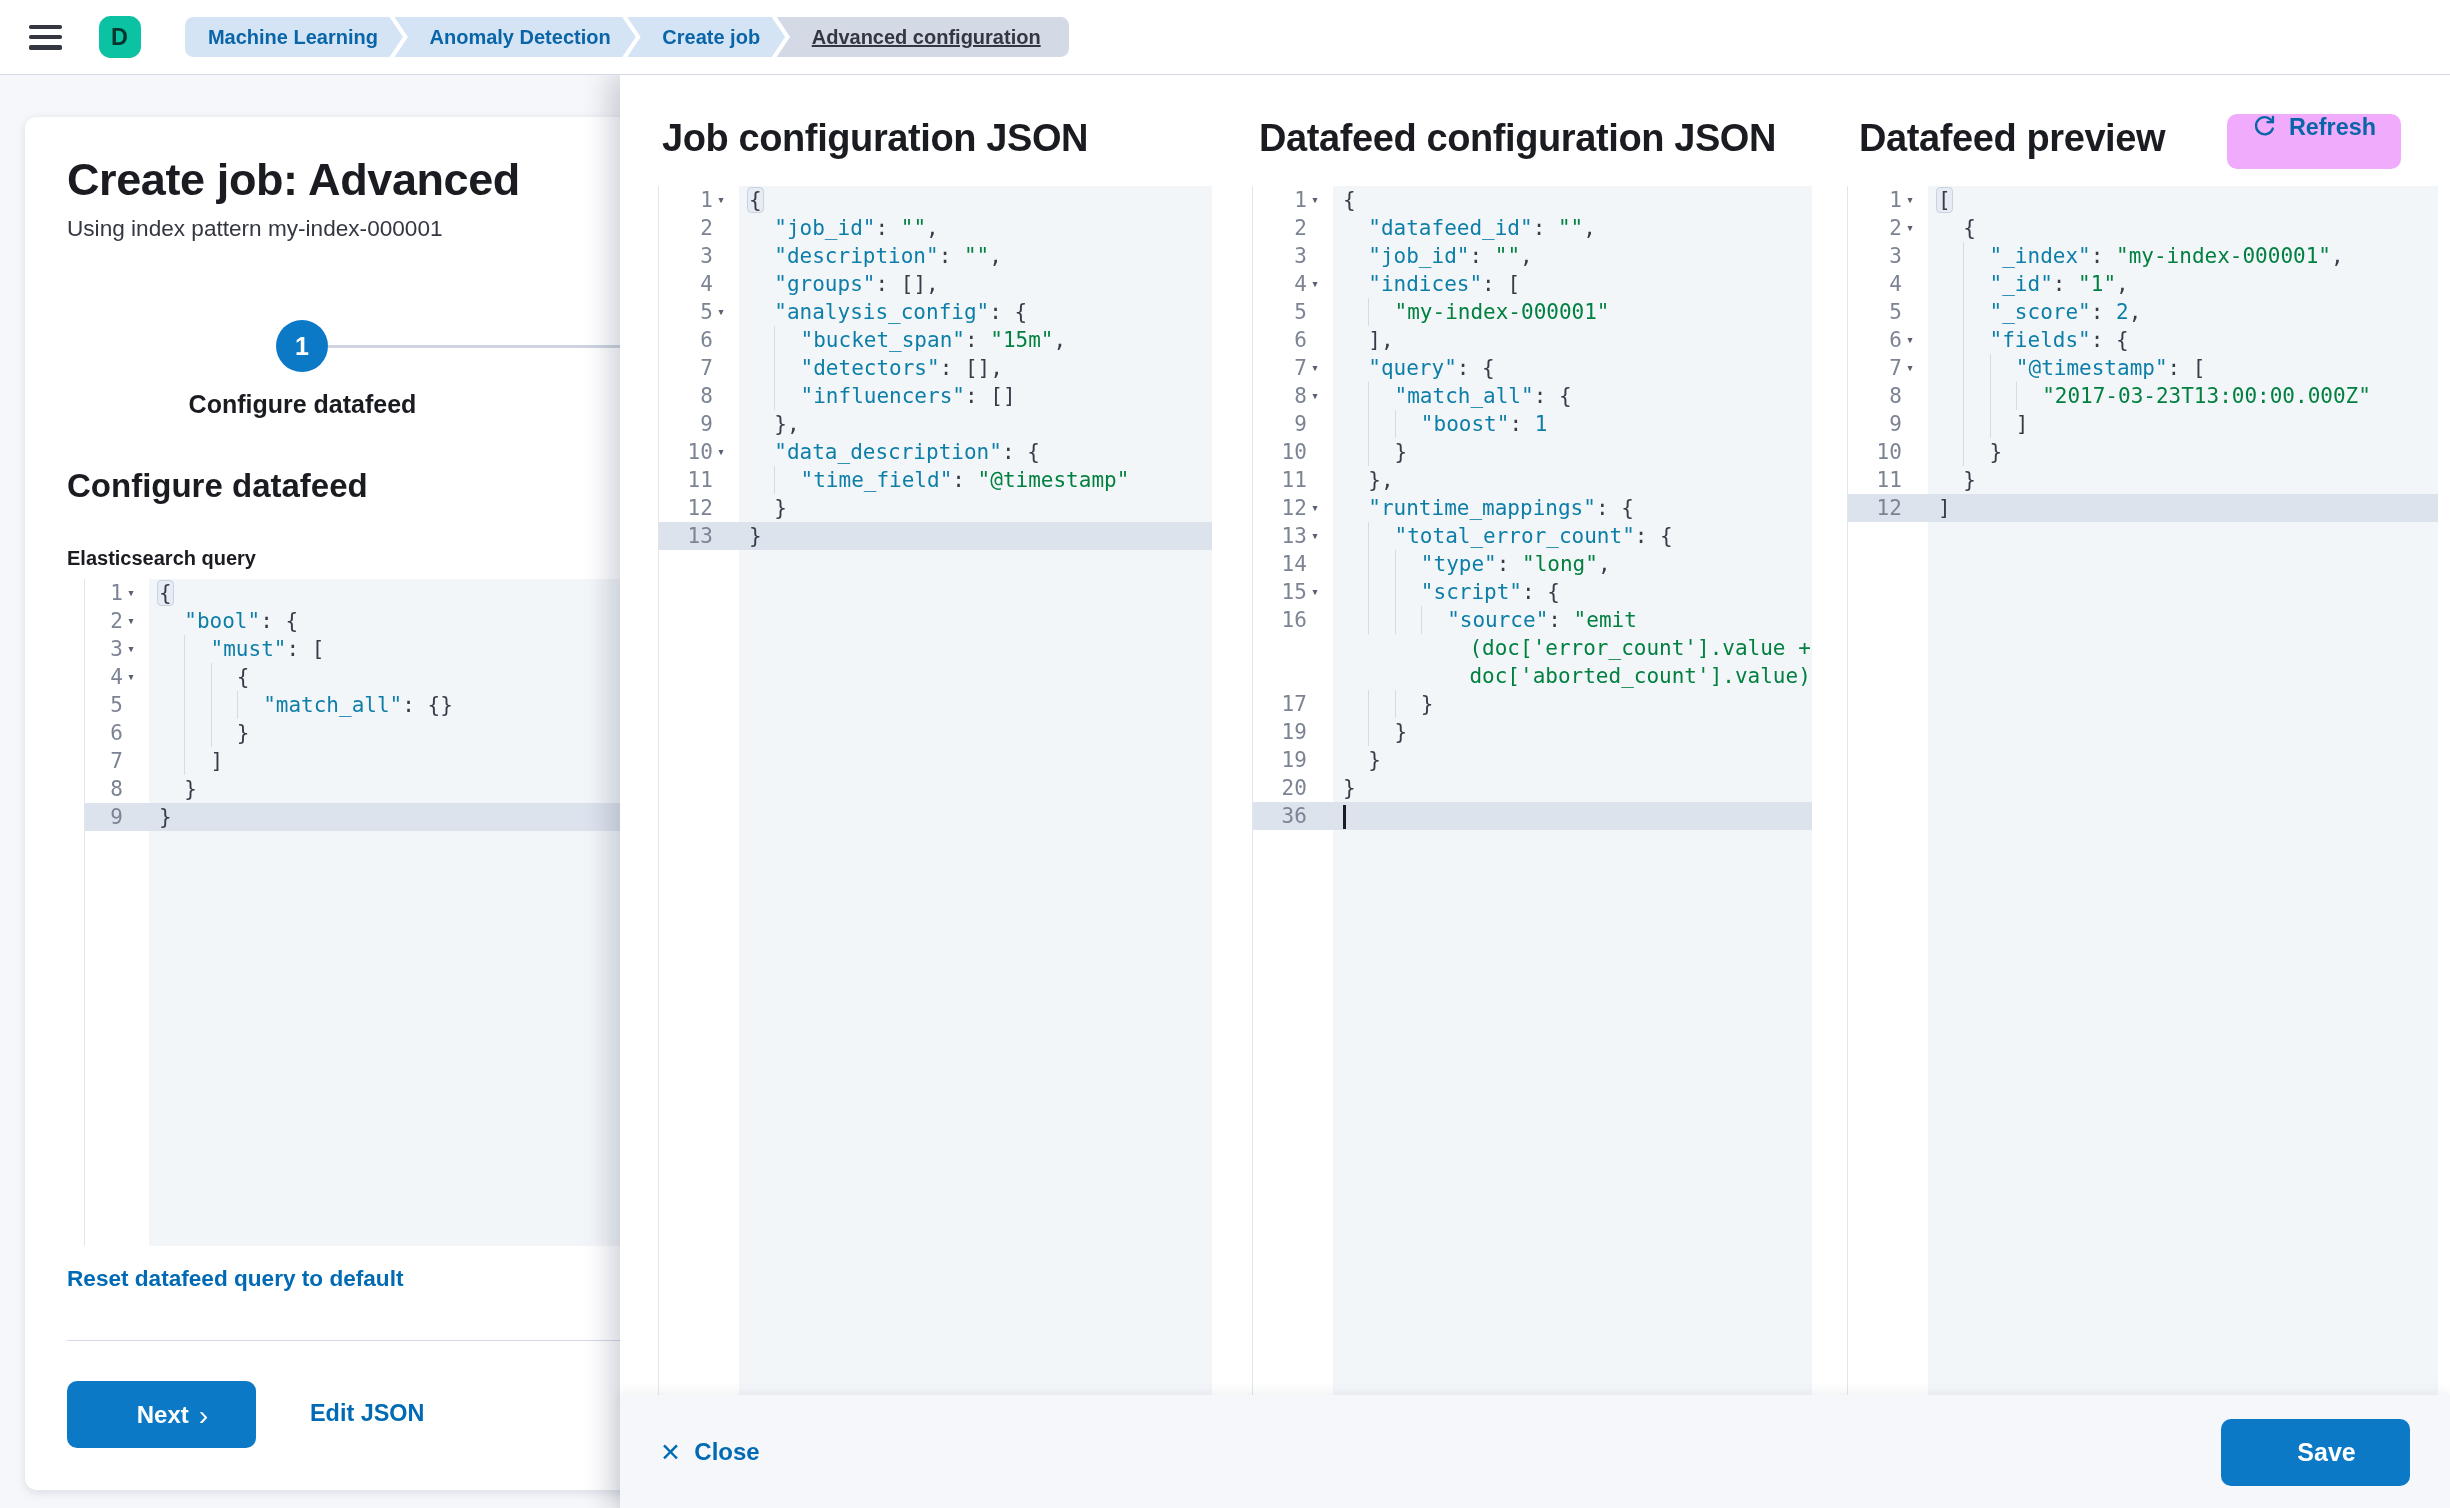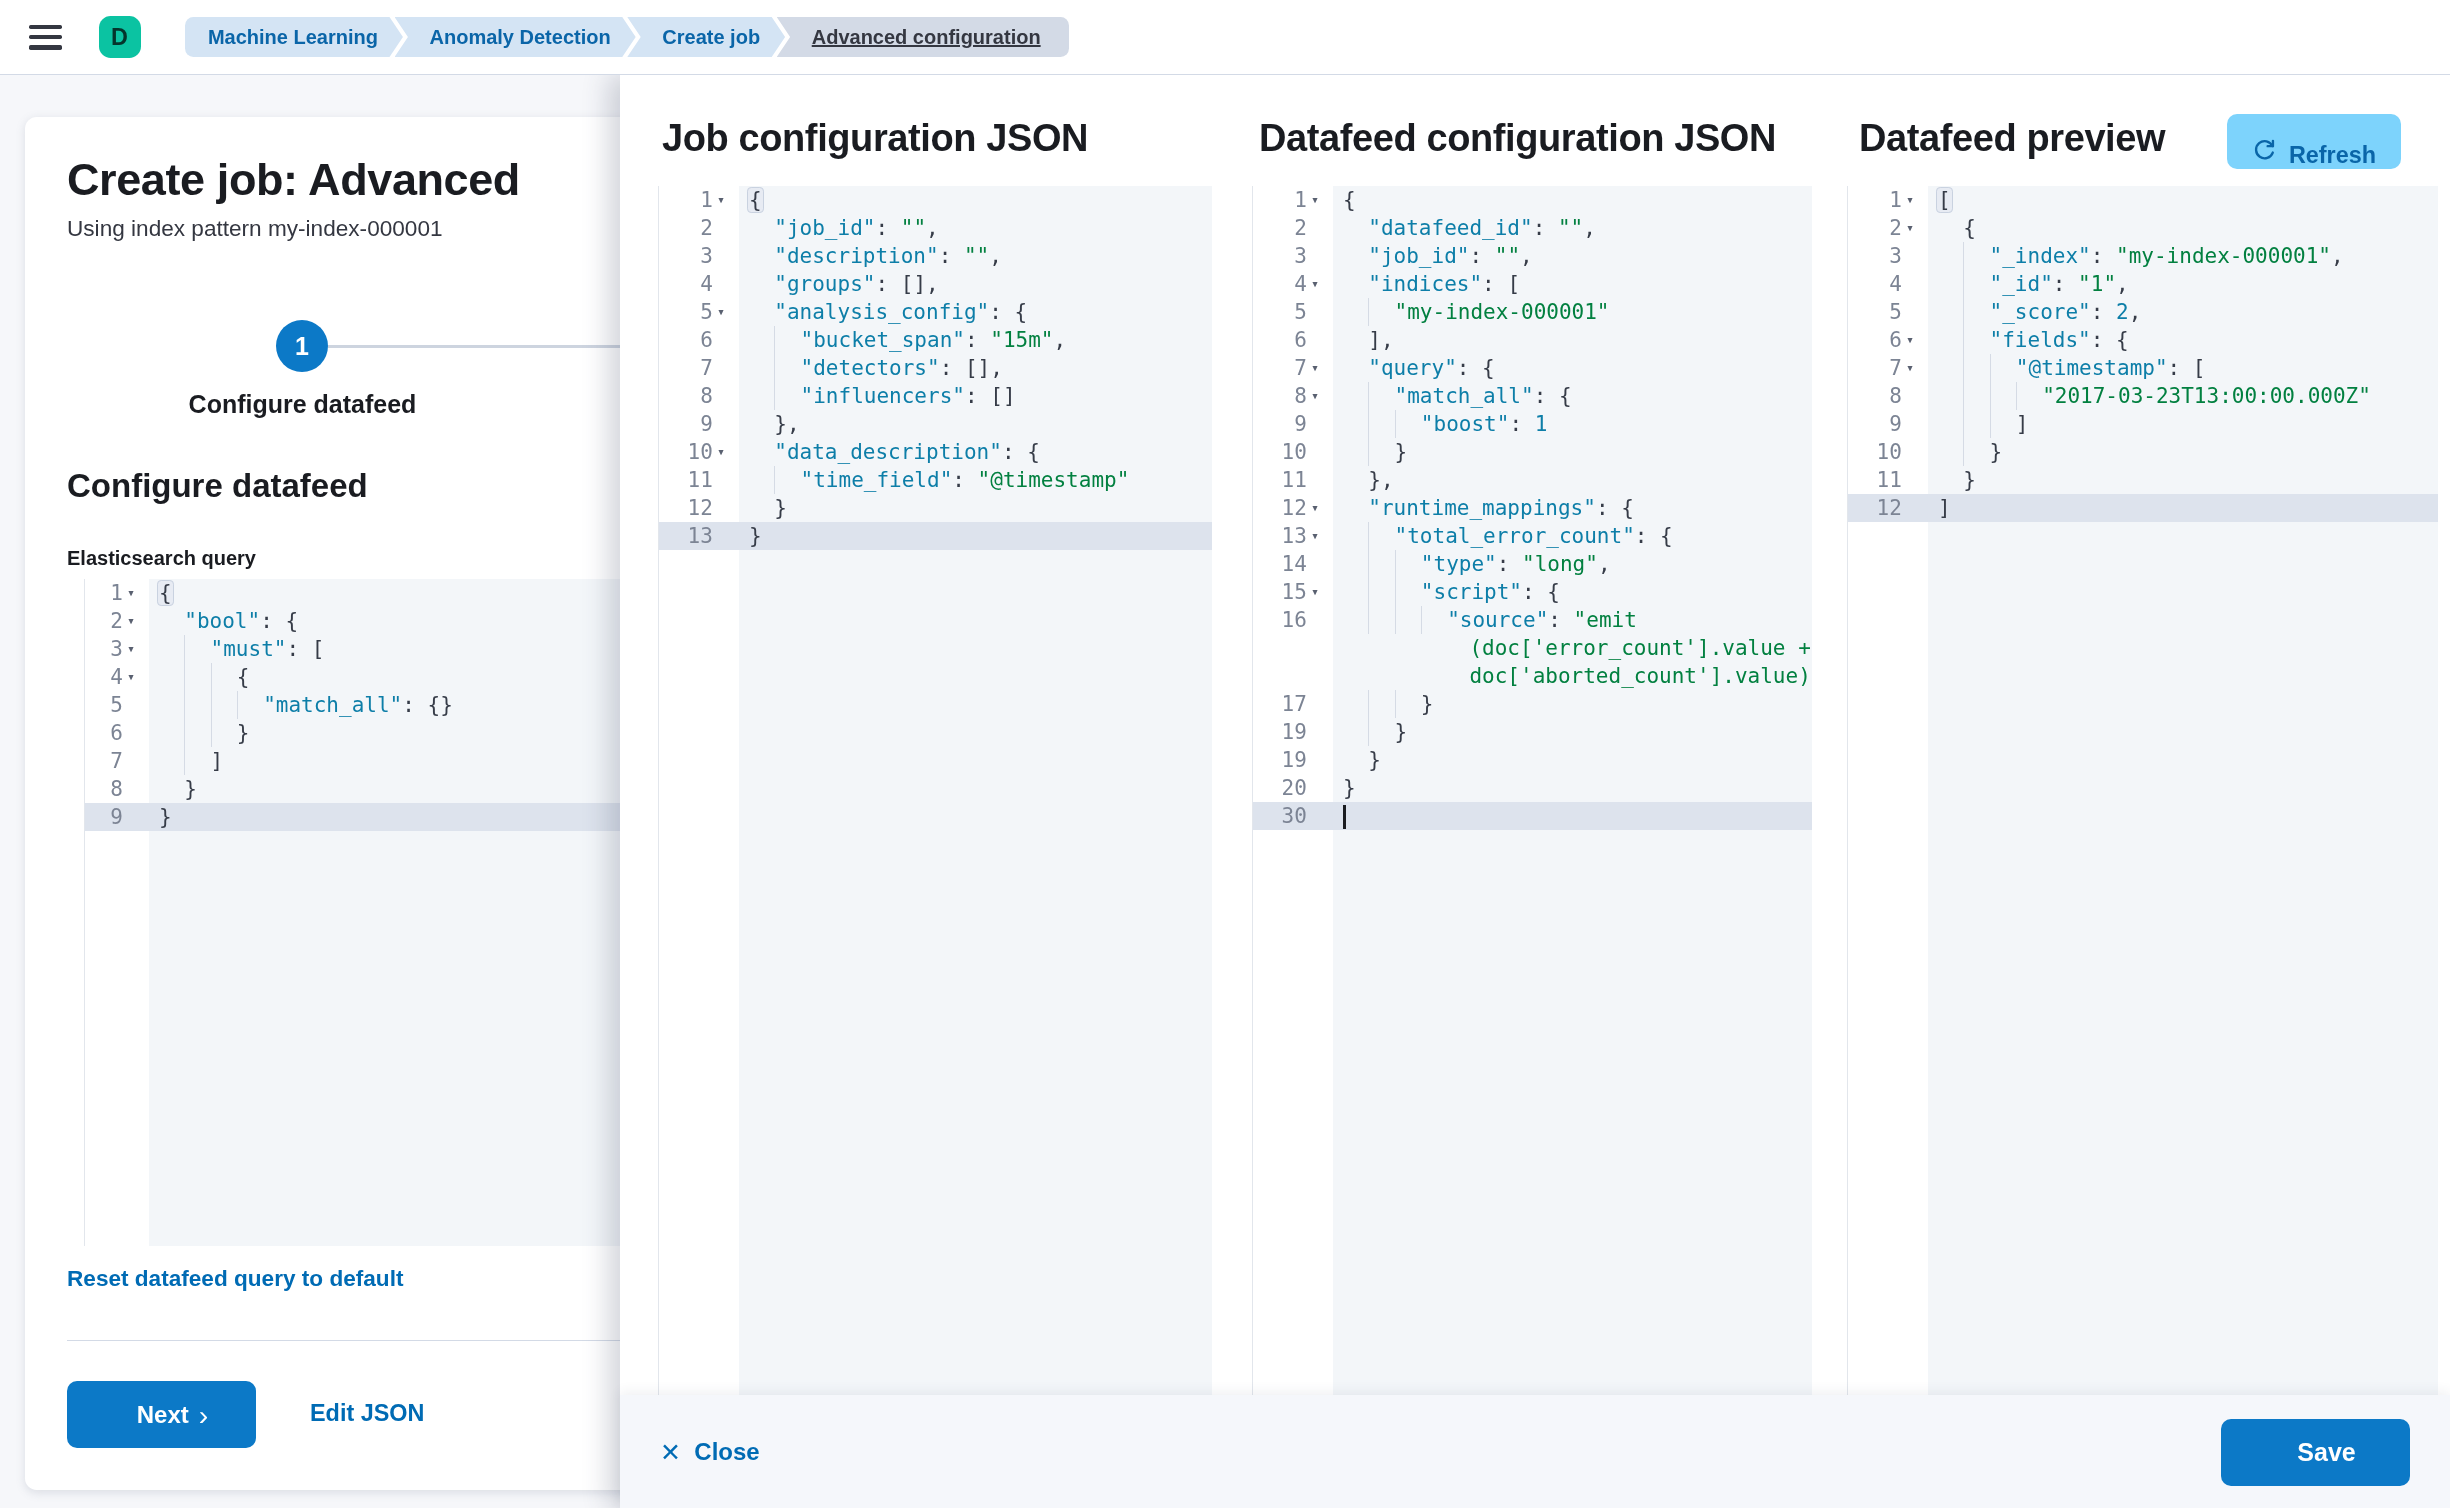--- a/index.html
+++ b/index.html
@@ -41,21 +41,21 @@
   .next-btn{position:absolute;left:42px;top:1264px;width:189px;height:67px;}
   .next-chev{font-size:28.5px;font-weight:400;line-height:0;}
   .editjson-link{position:absolute;left:285px;top:1283px;font-size:23.4px;font-weight:600;color:#006BB4;cursor:pointer;}
 
   
   .flyout{position:absolute;left:620px;top:75px;right:0;bottom:0;background:#fff;
     box-shadow:-11.7px 0 25px rgba(55,65,90,.22);z-index:30;}
   .col-h{position:absolute;top:42px;font-size:38px;font-weight:700;letter-spacing:-0.4px;}
   .col-h1{left:42px;} .col-h2{left:639px;} .col-h3{left:1239px;}
   .refresh-btn{position:absolute;right:49px;top:39px;height:55px;padding:0 25px;border-radius:10px;
-    background:#7dd3fc;color:#0A65A8;font-size:23.4px;font-weight:600;display:flex;align-items:flex-end;gap:11.7px;
+    background:#f0abfc;color:#0A65A8;font-size:23.4px;font-weight:600;display:flex;align-items:flex-start;gap:11.7px;
     border:none;cursor:pointer;font-family:"Liberation Sans",sans-serif;}
   .footer{position:absolute;left:0;right:0;bottom:0;height:114px;background:#F5F7FB;
     box-shadow:0 -3.3px 11.7px rgba(55,65,90,.08);display:flex;align-items:center;
     padding:0 40px;box-sizing:border-box;}
   .close-group{display:flex;align-items:center;gap:13.4px;color:#006BB4;font-size:24px;font-weight:600;cursor:pointer;}
   .close-x{font-size:25px;font-weight:400;}
   .save-btn{margin-left:auto;width:189px;height:67px;font-size:25px;}
 
   
   .editor{position:absolute;top:111px;bottom:114px;border-left:1.7px solid #E2E6EC;overflow:hidden;
@@ -442,21 +442,21 @@
         </div>
         <div class="line">
           <div class="gut">
             <span class="num">20</span>
             <span class="fold"></span>
           </div>
           <div class="codeln"><span class="tk-p">}</span></div>
         </div>
         <div class="line hl">
           <div class="gut">
-            <span class="num">30</span>
+            <span class="num">36</span>
             <span class="fold"></span>
           </div>
           <div class="codeln"><span class="cursor"></span></div>
         </div>
       </div>
     <div class="editor ed3">
         <div class="line">
           <div class="gut">
             <span class="num">1</span>
             <span class="fold">▾</span>

